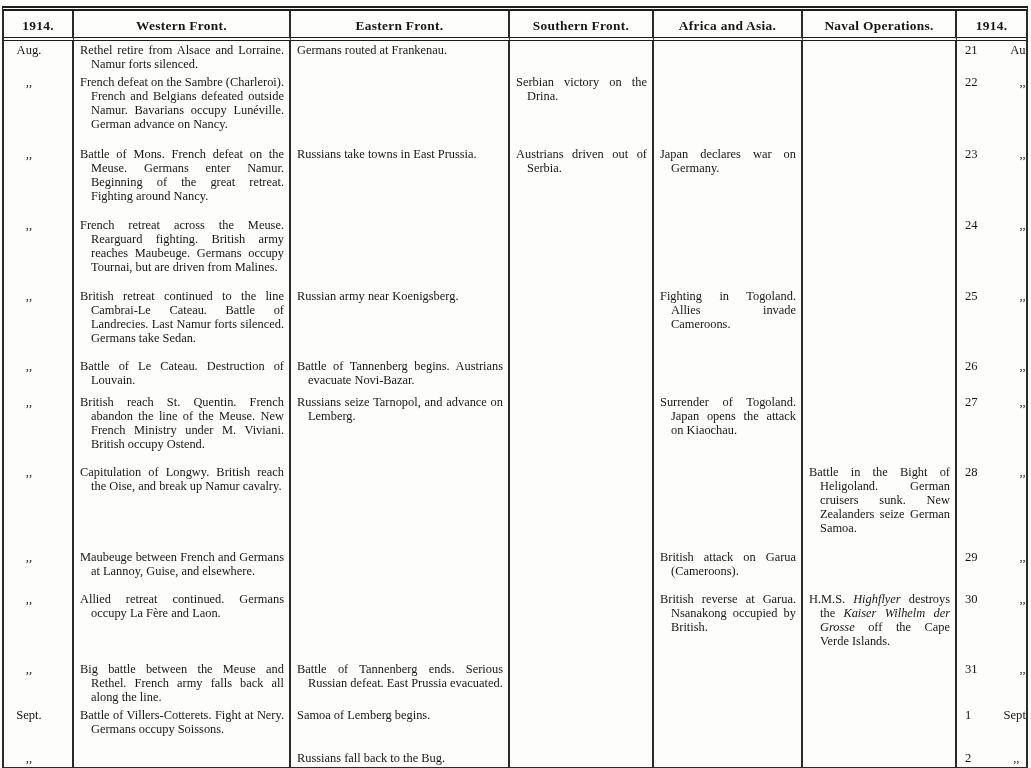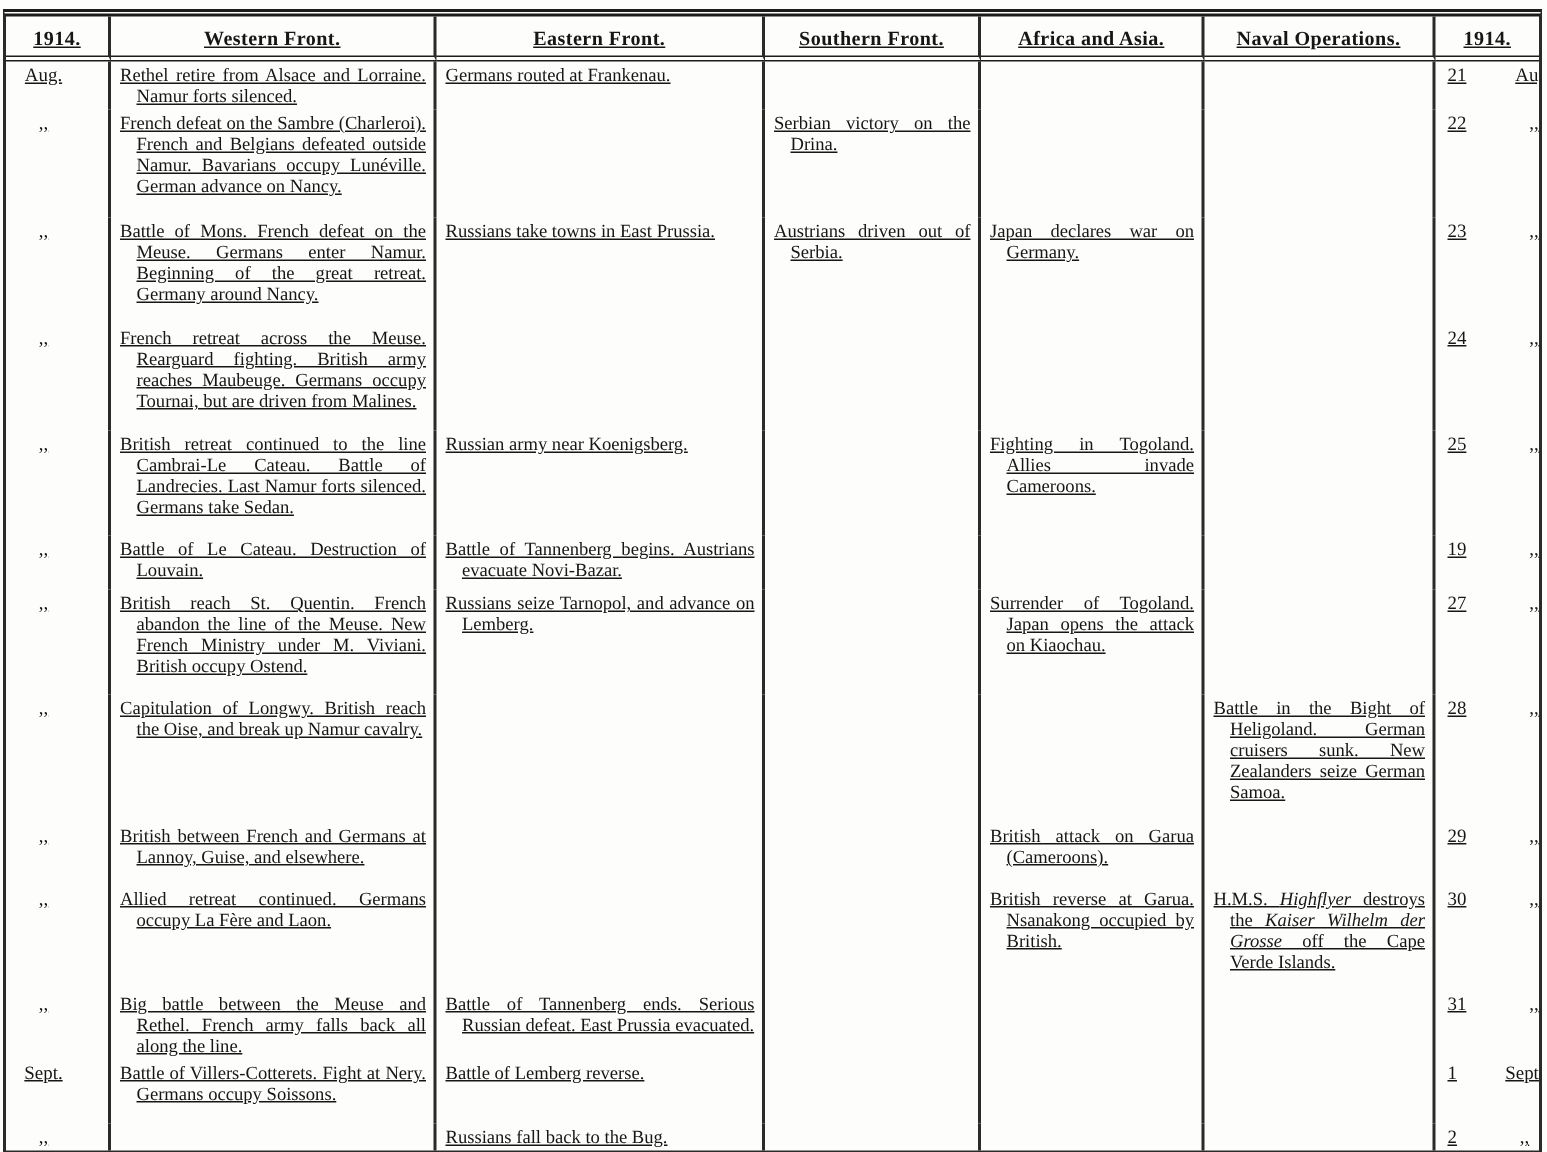--- a/index.html
+++ b/index.html
@@ -1,17 +1,17 @@
 <!DOCTYPE html>
 <html><head>
 <meta charset="utf-8">
 <style>
   html,body{margin:0;padding:0;background:#fdfdfb;}
   .page{width:1031px;height:768px;overflow:hidden;background:#fdfdfb;color:#161616;
-        font-family:"Liberation Serif","DejaVu Serif",serif;text-decoration:underline;}
+        font-family:"Liberation Serif","DejaVu Serif",serif;}
   .table{margin:6px 2px 0 2px;width:1026px;box-sizing:border-box;display:grid;
          grid-template-columns:70px 217px 219px 144px 149px 154px 69px;
          border-top:5px double #1c1c1c;border-bottom:2px solid #2a2a2a;
          border-left:2px solid #2a2a2a;border-right:2px solid #2a2a2a;background:#fdfdfb;}
   .row{display:contents;}
   .cell{box-sizing:border-box;border-right:2px solid #2a2a2a;overflow:hidden;}
   .row > .cell:nth-child(7){border-right:none;}
   .hcell{font-weight:bold;font-size:13.4px;text-align:center;padding-top:7px;
          border-bottom:4px double #1c1c1c;letter-spacing:0.3px;min-height:30px;}
   .c-text{padding:2px 5px 2px 6px;font-size:12.4px;line-height:14px;}
@@ -91,21 +91,21 @@
         <span class="dmonth">,,</span>
       </div>
     </div>
 
     <div class="row r2">
       <div class="cell c-date">
         <span class="dmonth">,,</span>
         <span class="dday">23.</span>
       </div>
       <div class="cell c-text">
-          <p class="entry">Battle of Mons. French defeat on the Meuse. Germans enter Namur. Beginning of the great retreat. Germany around Nancy.</p>
+          <p class="entry">Battle of Mons. French defeat on the Meuse. Germans enter Namur. Beginning of the great retreat. Fighting around Nancy.</p>
         </div>
       <div class="cell c-text">
           <p class="entry">Russians take towns in East Prussia.</p>
         </div>
       <div class="cell c-text">
           <p class="entry">Austrians driven out of Serbia.</p>
         </div>
       <div class="cell c-text">
           <p class="entry">Japan declares war on Germany.</p>
         </div>
@@ -164,21 +164,21 @@
       <div class="cell c-text">
           <p class="entry">Battle of Le Cateau. Destruction of Louvain.</p>
         </div>
       <div class="cell c-text">
           <p class="entry">Battle of Tannenberg begins. Austrians evacuate Novi-Bazar.</p>
         </div>
       <div class="cell c-text"></div>
       <div class="cell c-text"></div>
       <div class="cell c-text"></div>
       <div class="cell c-date cr">
-        <span class="dday">19</span>
+        <span class="dday">26</span>
         <span class="dmonth">,,</span>
       </div>
     </div>
 
     <div class="row r6">
       <div class="cell c-date">
         <span class="dmonth">,,</span>
         <span class="dday">48.</span>
       </div>
       <div class="cell c-text">
@@ -217,21 +217,21 @@
         <span class="dmonth">,,</span>
       </div>
     </div>
 
     <div class="row r8">
       <div class="cell c-date">
         <span class="dmonth">,,</span>
         <span class="dday">29.</span>
       </div>
       <div class="cell c-text">
-          <p class="entry">British between French and Germans at Lannoy, Guise, and elsewhere.</p>
+          <p class="entry">Maubeuge between French and Germans at Lannoy, Guise, and elsewhere.</p>
         </div>
       <div class="cell c-text"></div>
       <div class="cell c-text"></div>
       <div class="cell c-text">
           <p class="entry">British attack on Garua (Cameroons).</p>
         </div>
       <div class="cell c-text"></div>
       <div class="cell c-date cr">
         <span class="dday">29</span>
         <span class="dmonth">,,</span>
@@ -282,21 +282,21 @@
 
     <div class="row r11">
       <div class="cell c-date">
         <span class="dmonth">Sept.</span>
         <span class="dday">1.</span>
       </div>
       <div class="cell c-text">
           <p class="entry">Battle of Villers-Cotterets. Fight at Nery. Germans occupy Soissons.</p>
         </div>
       <div class="cell c-text">
-          <p class="entry">Battle of Lemberg reverse.</p>
+          <p class="entry">Samoa of Lemberg begins.</p>
         </div>
       <div class="cell c-text"></div>
       <div class="cell c-text"></div>
       <div class="cell c-text"></div>
       <div class="cell c-date cr">
         <span class="dday">1</span>
         <span class="dmonth">Sept.</span>
       </div>
     </div>
 

